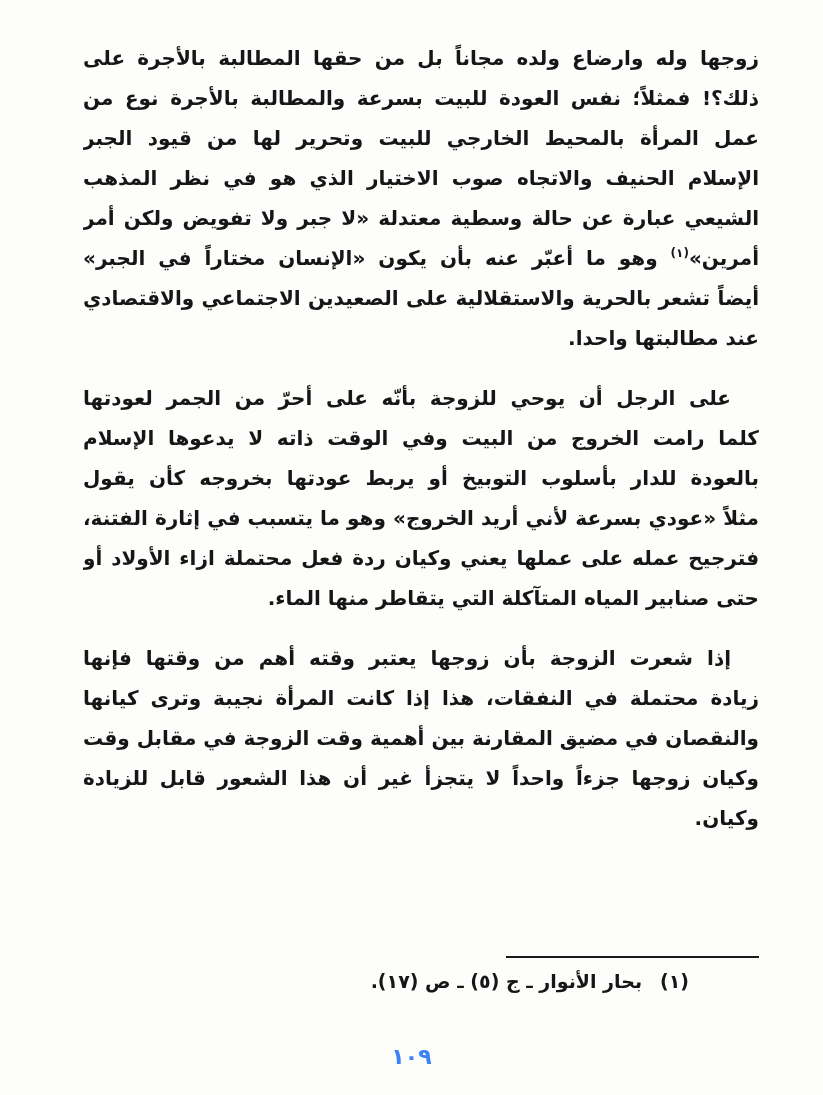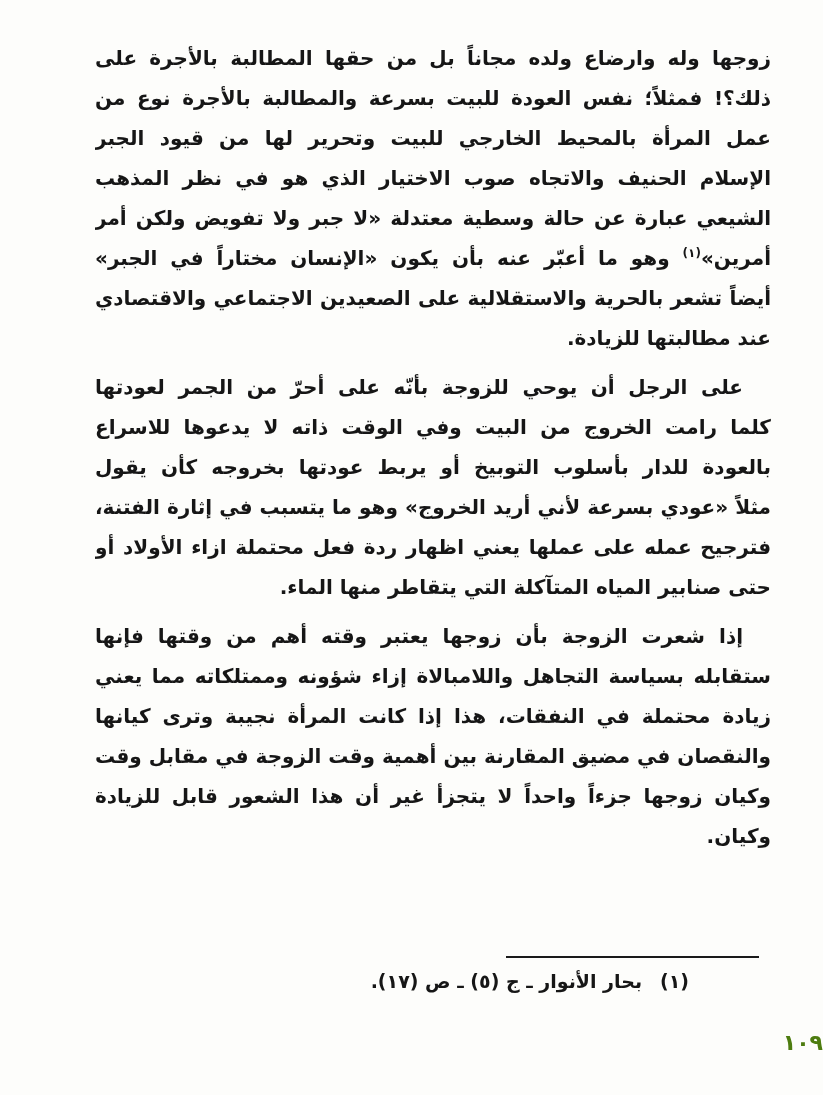--- a/index.html
+++ b/index.html
@@ -2,71 +2,70 @@
 <html lang="ar" dir="rtl"><head>
 <meta charset="utf-8">
 <title>Book Page</title>
 <style>
   html,body{margin:0;padding:0;background:#e8e8e8;}
   .page{
     width:823px;height:1095px;background:#fdfdfb;position:relative;overflow:hidden;
     font-family:"DejaVu Sans", sans-serif;direction:rtl;margin:0 auto;
   }
   .textblock{
-    position:absolute;top:38px;right:52px;width:676px;
+    position:absolute;top:38px;right:64px;width:676px;
     color:#161616;font-weight:700;font-size:20px;
   }
-  .para{margin-top:9px;}
+  .para{margin-top:20px;}
   .para:first-child{margin-top:0;}
   .line{
     height:40px;line-height:40px;
     text-align:justify;text-align-last:justify;
     overflow:hidden;
   }
   .line.last{text-align-last:right;}
   .para.indent .line:first-child{padding-right:28px;}
   sup{font-size:12px;vertical-align:super;line-height:0;font-weight:700;}
   .footnote{position:absolute;right:64px;left:84px;top:956px;color:#161616;}
   .fn-rule{width:253px;height:2px;background:#1a1a1a;}
   .fn-row{
     margin-top:12px;padding-right:70px;
     font-size:19px;font-weight:700;display:flex;gap:18px;align-items:baseline;
   }
   .pagenum{
-    position:absolute;bottom:40px;width:100%;text-align:right;
-    font-size:22px;font-weight:700;color:#4d7c0f;letter-spacing:3px;
+    position:absolute;bottom:26px;width:100%;text-align:center;
+    font-size:22px;font-weight:700;color:#3b82f6;letter-spacing:3px;
   }
 </style>
 </head>
 <body>
 
 <div class="page">
 
   <div class="textblock">
       <div class="para">
         <div class="line">زوجها وله وارضاع ولده مجاناً بل من حقها المطالبة بالأجرة على</div>
         <div class="line">ذلك؟! فمثلاً؛ نفس العودة للبيت بسرعة والمطالبة بالأجرة نوع من ربط</div>
         <div class="line">عمل المرأة بالمحيط الخارجي للبيت وتحرير لها من قيود الجبر بواسطة</div>
         <div class="line">الإسلام الحنيف والاتجاه صوب الاختيار الذي هو في نظر المذهب</div>
         <div class="line">الشيعي عبارة عن حالة وسطية معتدلة «لا جبر ولا تفويض ولكن أمر بين</div>
         <div class="line">أمرين»<sup>(١)</sup> وهو ما أعبّر عنه بأن يكون «الإنسان مختاراً في الجبر» والمرأة</div>
         <div class="line">أيضاً تشعر بالحرية والاستقلالية على الصعيدين الاجتماعي والاقتصادي</div>
-        <div class="line last">عند مطالبتها للزيادة.</div>
+        <div class="line last">عند مطالبتها واحدا.</div>
       </div>
       <div class="para indent">
         <div class="line">على الرجل أن يوحي للزوجة بأنّه على أحرّ من الجمر لعودتها</div>
-        <div class="line">كلما رامت الخروج من البيت وفي الوقت ذاته لا يدعوها للاسراع</div>
+        <div class="line">كلما رامت الخروج من البيت وفي الوقت ذاته لا يدعوها الإسلام</div>
         <div class="line">بالعودة للدار بأسلوب التوبيخ أو يربط عودتها بخروجه كأن يقول</div>
         <div class="line">مثلاً «عودي بسرعة لأني أريد الخروج» وهو ما يتسبب في إثارة الفتنة،</div>
-        <div class="line">فترجيح عمله على عملها يعني اظهار ردة فعل محتملة ازاء الأولاد أو</div>
+        <div class="line">فترجيح عمله على عملها يعني وكيان ردة فعل محتملة ازاء الأولاد أو</div>
         <div class="line last">حتى صنابير المياه المتآكلة التي يتقاطر منها الماء.</div>
       </div>
       <div class="para indent">
         <div class="line">إذا شعرت الزوجة بأن زوجها يعتبر وقته أهم من وقتها فإنها</div>
-        <div class="line">ستقابله بسياسة التجاهل واللامبالاة إزاء شؤونه وممتلكاته مما يعني</div>
         <div class="line">زيادة محتملة في النفقات، هذا إذا كانت المرأة نجيبة وترى كيانها</div>
         <div class="line">والنقصان في مضيق المقارنة بين أهمية وقت الزوجة في مقابل وقت</div>
         <div class="line">وكيان زوجها جزءاً واحداً لا يتجزأ غير أن هذا الشعور قابل للزيادة</div>
         <div class="line last">وكيان.</div>
       </div>
     </div>
 
   <div class="footnote">
     <div class="fn-rule"></div>
     <div class="fn-row">

